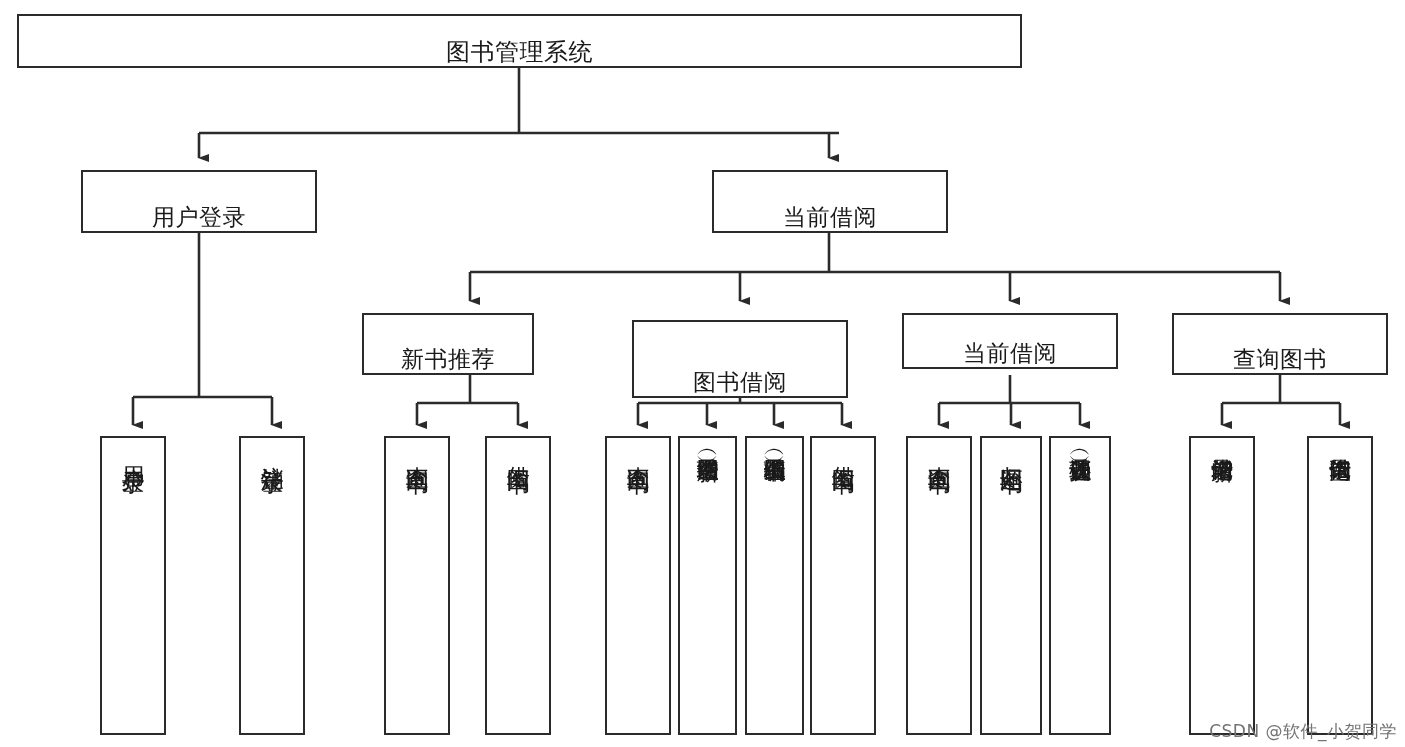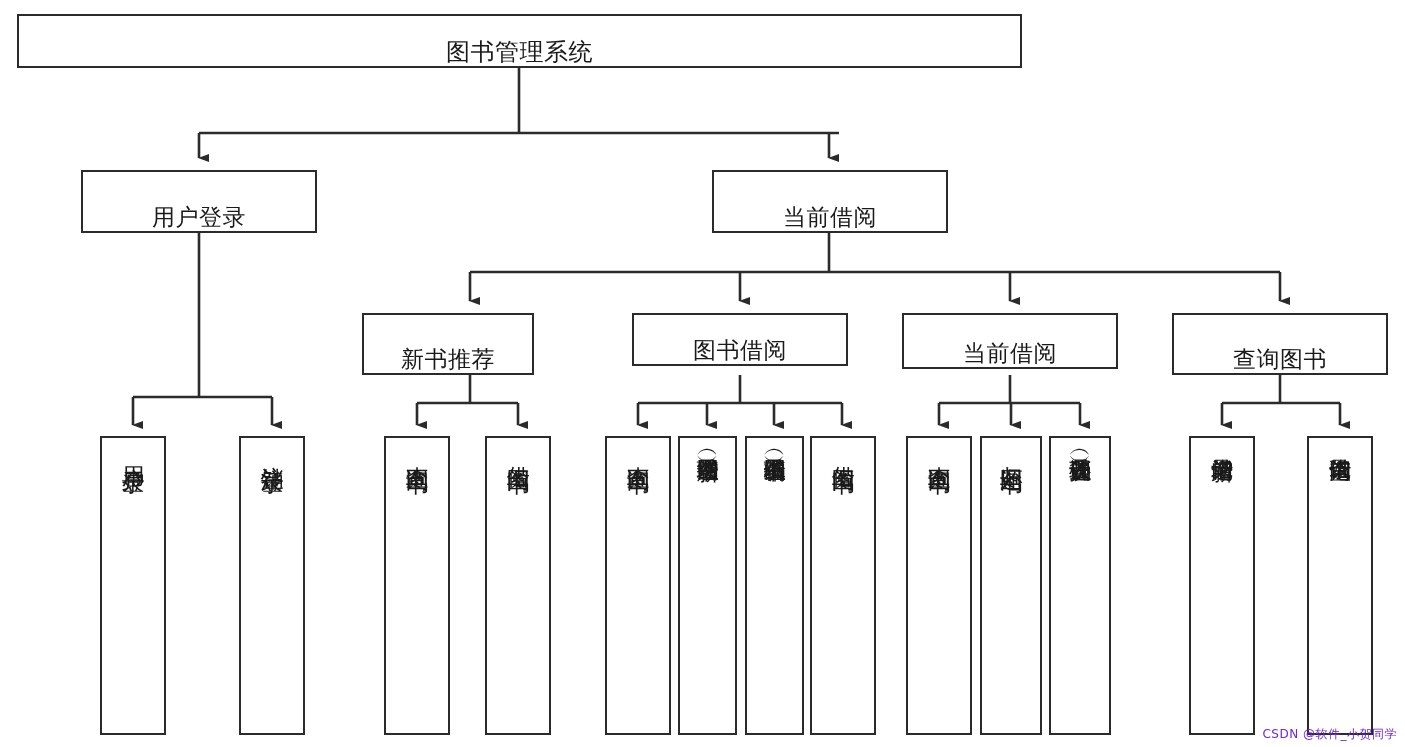--- a/index.html
+++ b/index.html
@@ -68,22 +68,22 @@
     padding-top: 4px;
   }
   .node.leaf.tall-text .node-label {
     font-size: 22px;
     letter-spacing: 0px;
   }
   .watermark {
     position: absolute;
     right: 8px;
     bottom: 4px;
-    font-size: 12px;
-    color: #6d28d9;
+    font-size: 17px;
+    color: #737373;
     white-space: nowrap;
     letter-spacing: 0.5px;
     text-align: right;
   }
 </style>
 </head>
 <body>
 
 <div id="diagram-root">
 
@@ -144,21 +144,21 @@
   <div class="node horiz" style="left:81px; top:170px; width:236px; height:63px;">
     <span class="node-label">用户登录</span>
   </div>
   <div class="node horiz" style="left:712px; top:170px; width:236px; height:63px;">
     <span class="node-label">当前借阅</span>
   </div>
 
   <div class="node horiz" style="left:362px; top:313px; width:172px; height:62px;">
     <span class="node-label">新书推荐</span>
   </div>
-  <div class="node horiz" style="left:632px; top:313px; width:216px; height:53px;">
+  <div class="node horiz" style="left:632px; top:320px; width:216px; height:78px;">
     <span class="node-label">图书借阅</span>
   </div>
   <div class="node horiz" style="left:902px; top:313px; width:216px; height:56px;">
     <span class="node-label">当前借阅</span>
   </div>
   <div class="node horiz" style="left:1172px; top:313px; width:216px; height:62px;">
     <span class="node-label">查询图书</span>
   </div>
 
   <div class="node leaf" style="left:100px; top:436px; width:66px; height:299px;">

